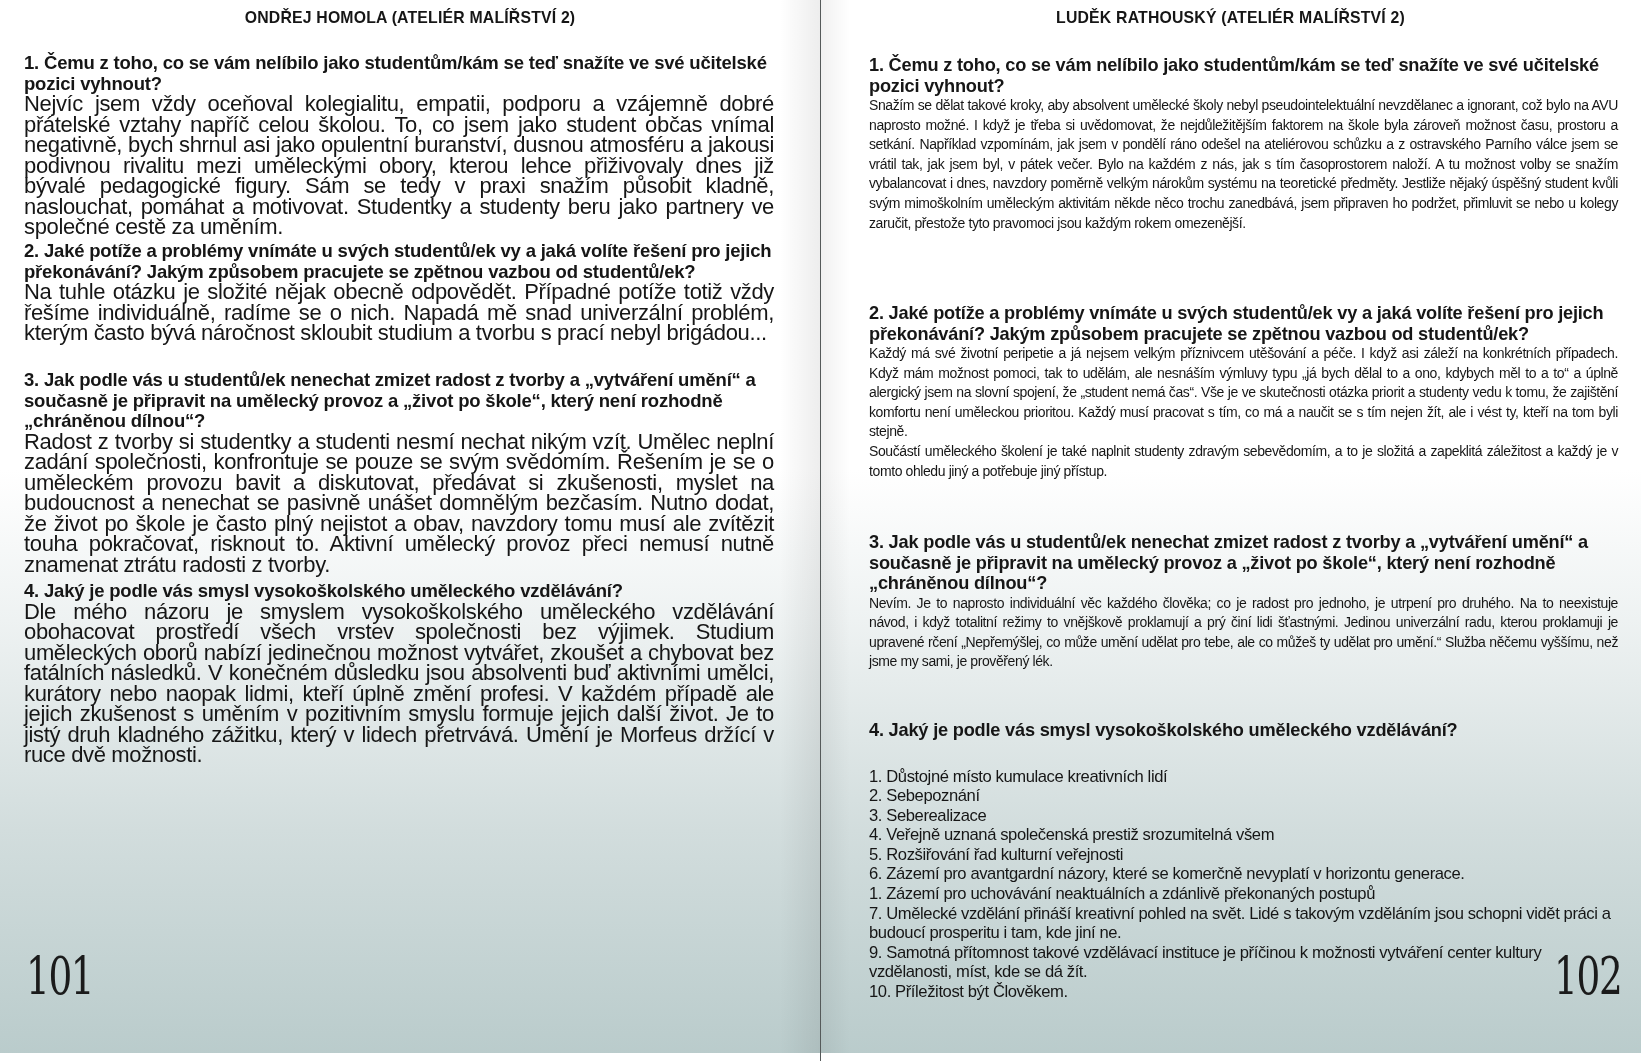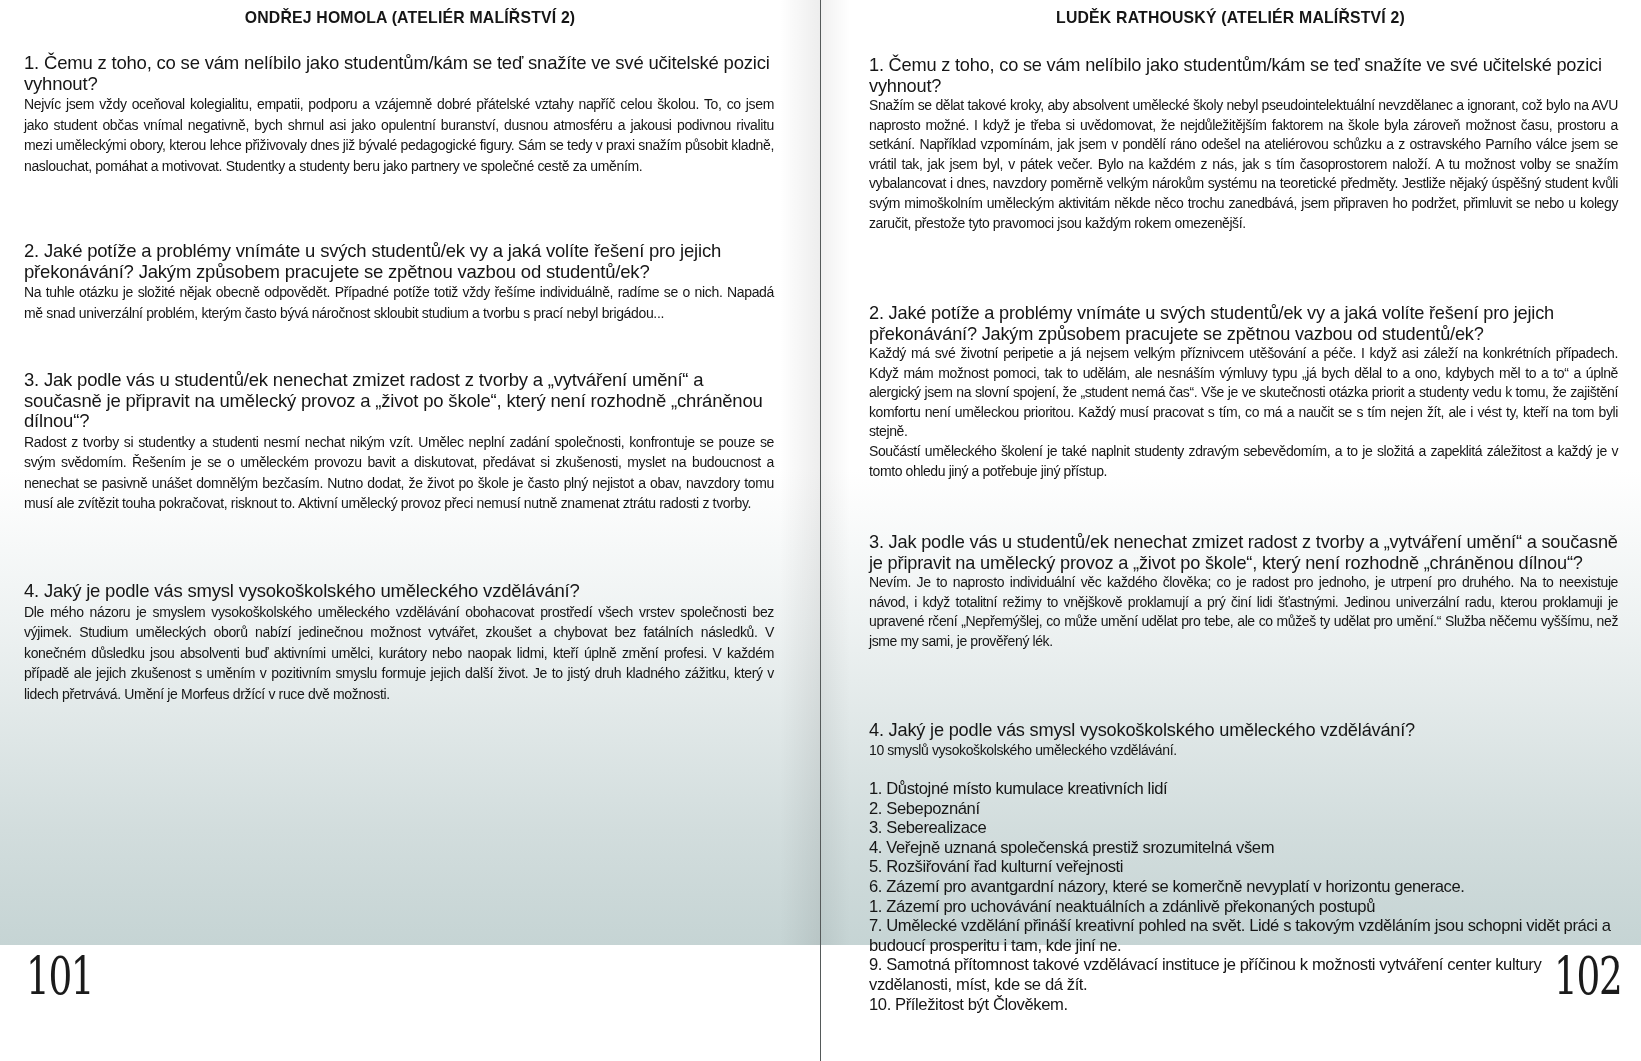--- a/index.html
+++ b/index.html
@@ -3,21 +3,21 @@
   <meta charset="utf-8">
   <style>
     html, body { margin: 0; padding: 0; }
     body {
       width: 1641px; height: 1061px; overflow: hidden; position: relative;
       font-family: "Liberation Sans", sans-serif; color: #161616;
       background: #ffffff;
     }
     .spread { position: absolute; inset: 0; display: flex; }
     .page {
-      position: relative; height: 945px; box-sizing: border-box;
+      position: relative; height: 1053px; box-sizing: border-box;
       background: linear-gradient(to bottom, #ffffff 0px, #ffffff 470px, #eef2f2 620px, #d2dddd 830px, #b9cbcb 1061px);
     }
     .page.left { width: 820px; }
     .page.right { width: 821px; }
     .page.left::after {
       content: ""; position: absolute; top: 0; right: 0; width: 40px; height: 100%;
       background: linear-gradient(to right, rgba(0,0,0,0) 0%, rgba(0,0,0,0.07) 100%);
       pointer-events: none;
     }
     .page.right::before {
@@ -32,25 +32,25 @@
     .col { position: absolute; top: 0; }
     .page.left .col { left: 24px; width: 750px; }
     .page.right .col { left: 49px; width: 749px; }
     .header {
       position: absolute; top: 8px; left: 0; right: 0; text-align: center;
       font-weight: bold; font-size: 17px; letter-spacing: 0.2px;
       transform: scaleX(0.93); transform-origin: center;
     }
     .block { position: absolute; left: 0; right: 0; }
     .q {
-      font-weight: normal; font-size: 18.5px; line-height: 20.5px; margin: 0;
+      font-weight: bold; font-size: 18.5px; line-height: 20.5px; margin: 0;
       letter-spacing: -0.2px;
     }
     .a {
-      font-size: 14px; line-height: 20.5px; margin: 0; text-align: justify;
+      font-size: 22px; line-height: 20.5px; margin: 0; text-align: justify;
       letter-spacing: -0.35px; hyphens: manual;
     }
     .page.right .a { font-size: 14px; line-height: 19.6px; letter-spacing: -0.4px; }
     .page.right .q { font-size: 18.2px; line-height: 20.5px; }
     .list { margin: 0; padding: 0; list-style: none; }
     .list li { font-size: 16.6px; line-height: 19.6px; letter-spacing: -0.4px; }
     .pnum {
       position: absolute; top: 950px; font-family: "DejaVu Serif", serif;
       font-weight: normal; font-size: 52px; line-height: 52px;
       transform: scaleX(0.72); letter-spacing: -2px; color: #1b1b1b;
@@ -97,22 +97,21 @@
         <p class="q">2. Jaké potíže a problémy vnímáte u svých studentů/ek vy a jaká volíte řešení pro jejich překonávání? Jakým způsobem pracujete se zpětnou vazbou od studentů/ek?</p>
         <p class="a">Každý má své životní peripetie a já nejsem velkým příznivcem utěšování a péče. I když asi záleží na konkrétních případech. Když mám možnost pomoci, tak to udělám, ale nesnáším výmluvy typu „já bych dělal to a ono, kdybych měl to a to“ a úplně alergický jsem na slovní spojení, že „student nemá čas“. Vše je ve skutečnosti otázka priorit a studenty vedu k tomu, že zajištění komfortu není uměleckou prioritou. Každý musí pracovat s tím, co má a naučit se s tím nejen žít, ale i vést ty, kteří na tom byli stejně.</p>
         <p class="a">Součástí uměleckého školení je také naplnit studenty zdravým sebevědomím, a to je složitá a za­peklitá záležitost a každý je v tomto ohledu jiný a potřebuje jiný přístup.</p>
       </div>
       <div class="block" style="top:532px">
         <p class="q">3. Jak podle vás u studentů/ek nenechat zmizet radost z tvorby a „vytváření umění“ a současně je připravit na umělecký provoz a „život po škole“, který není rozhodně „chráněnou dílnou“?</p>
         <p class="a">Nevím. Je to naprosto individuální věc každého člověka; co je radost pro jednoho, je utrpení pro druhého. Na to neexistuje návod, i když totalitní režimy to vnějškově proklamují a prý činí lidi šťast­nými. Jedinou univerzální radu, kterou proklamuji je upravené rčení „Nepřemýšlej, co může umění udělat pro tebe, ale co můžeš ty udělat pro umění.“ Služba něčemu vyššímu, než jsme my sami, je prověřený lék.</p>
       </div>
       <div class="block" style="top:720px">
         <p class="q">4. Jaký je podle vás smysl vysokoškolského uměleckého vzdělávání?</p>
-        <p class="a">10 smyslů vysokoškolského uměleckého vzdělávání.</p>
-        <ul class="list" style="margin-top:19px">
+        <ul class="list" style="margin-top:26px">
           <li>1. Důstojné místo kumulace kreativních lidí</li>
           <li>2. Sebepoznání</li>
           <li>3. Seberealizace</li>
           <li>4. Veřejně uznaná společenská prestiž srozumitelná všem</li>
           <li>5. Rozšiřování řad kulturní veřejnosti</li>
           <li>6. Zázemí pro avantgardní názory, které se komerčně nevyplatí v horizontu generace.</li>
           <li>1. Zázemí pro uchovávání neaktuálních a zdánlivě překonaných postupů</li>
           <li>7. Umělecké vzdělání přináší kreativní pohled na svět. Lidé s takovým vzděláním jsou schopni vidět práci a budoucí prosperitu i tam, kde jiní ne.</li>
           <li>9. Samotná přítomnost takové vzdělávací instituce je příčinou k možnosti vytváření center kultury vzdělanosti, míst, kde se dá žít.</li>
           <li>10. Příležitost být Člověkem.</li>

